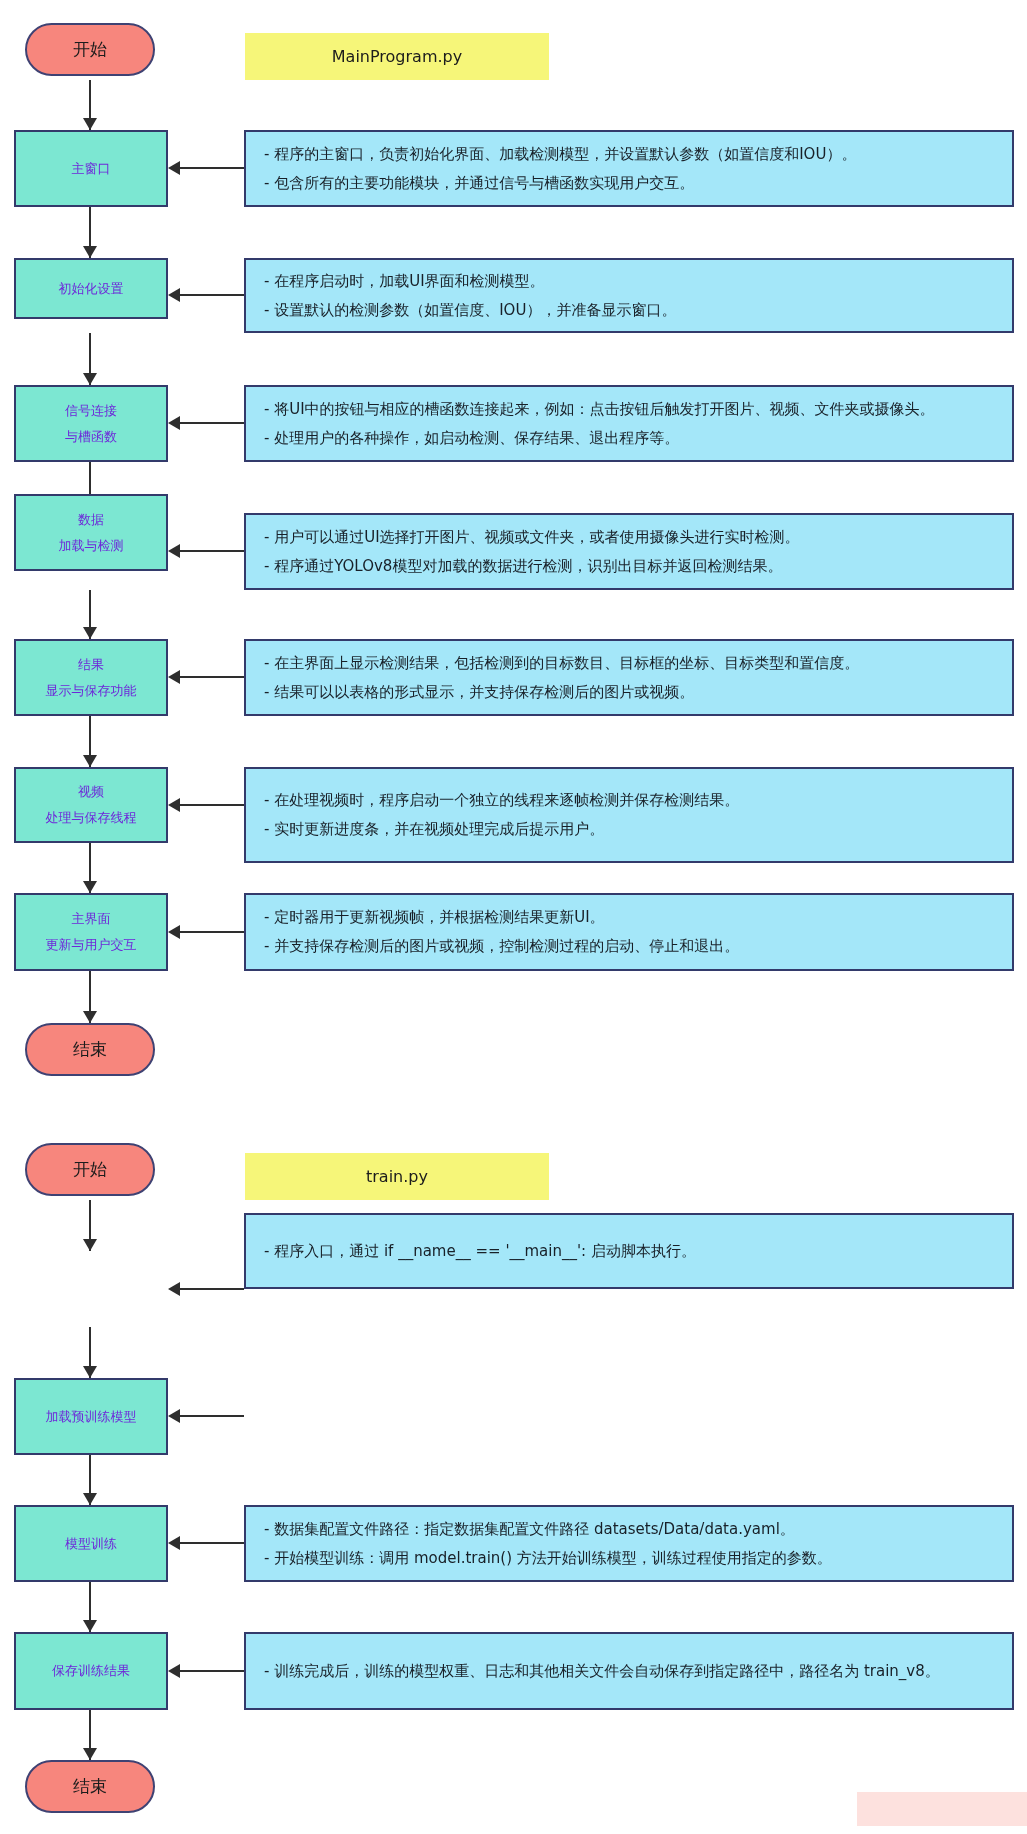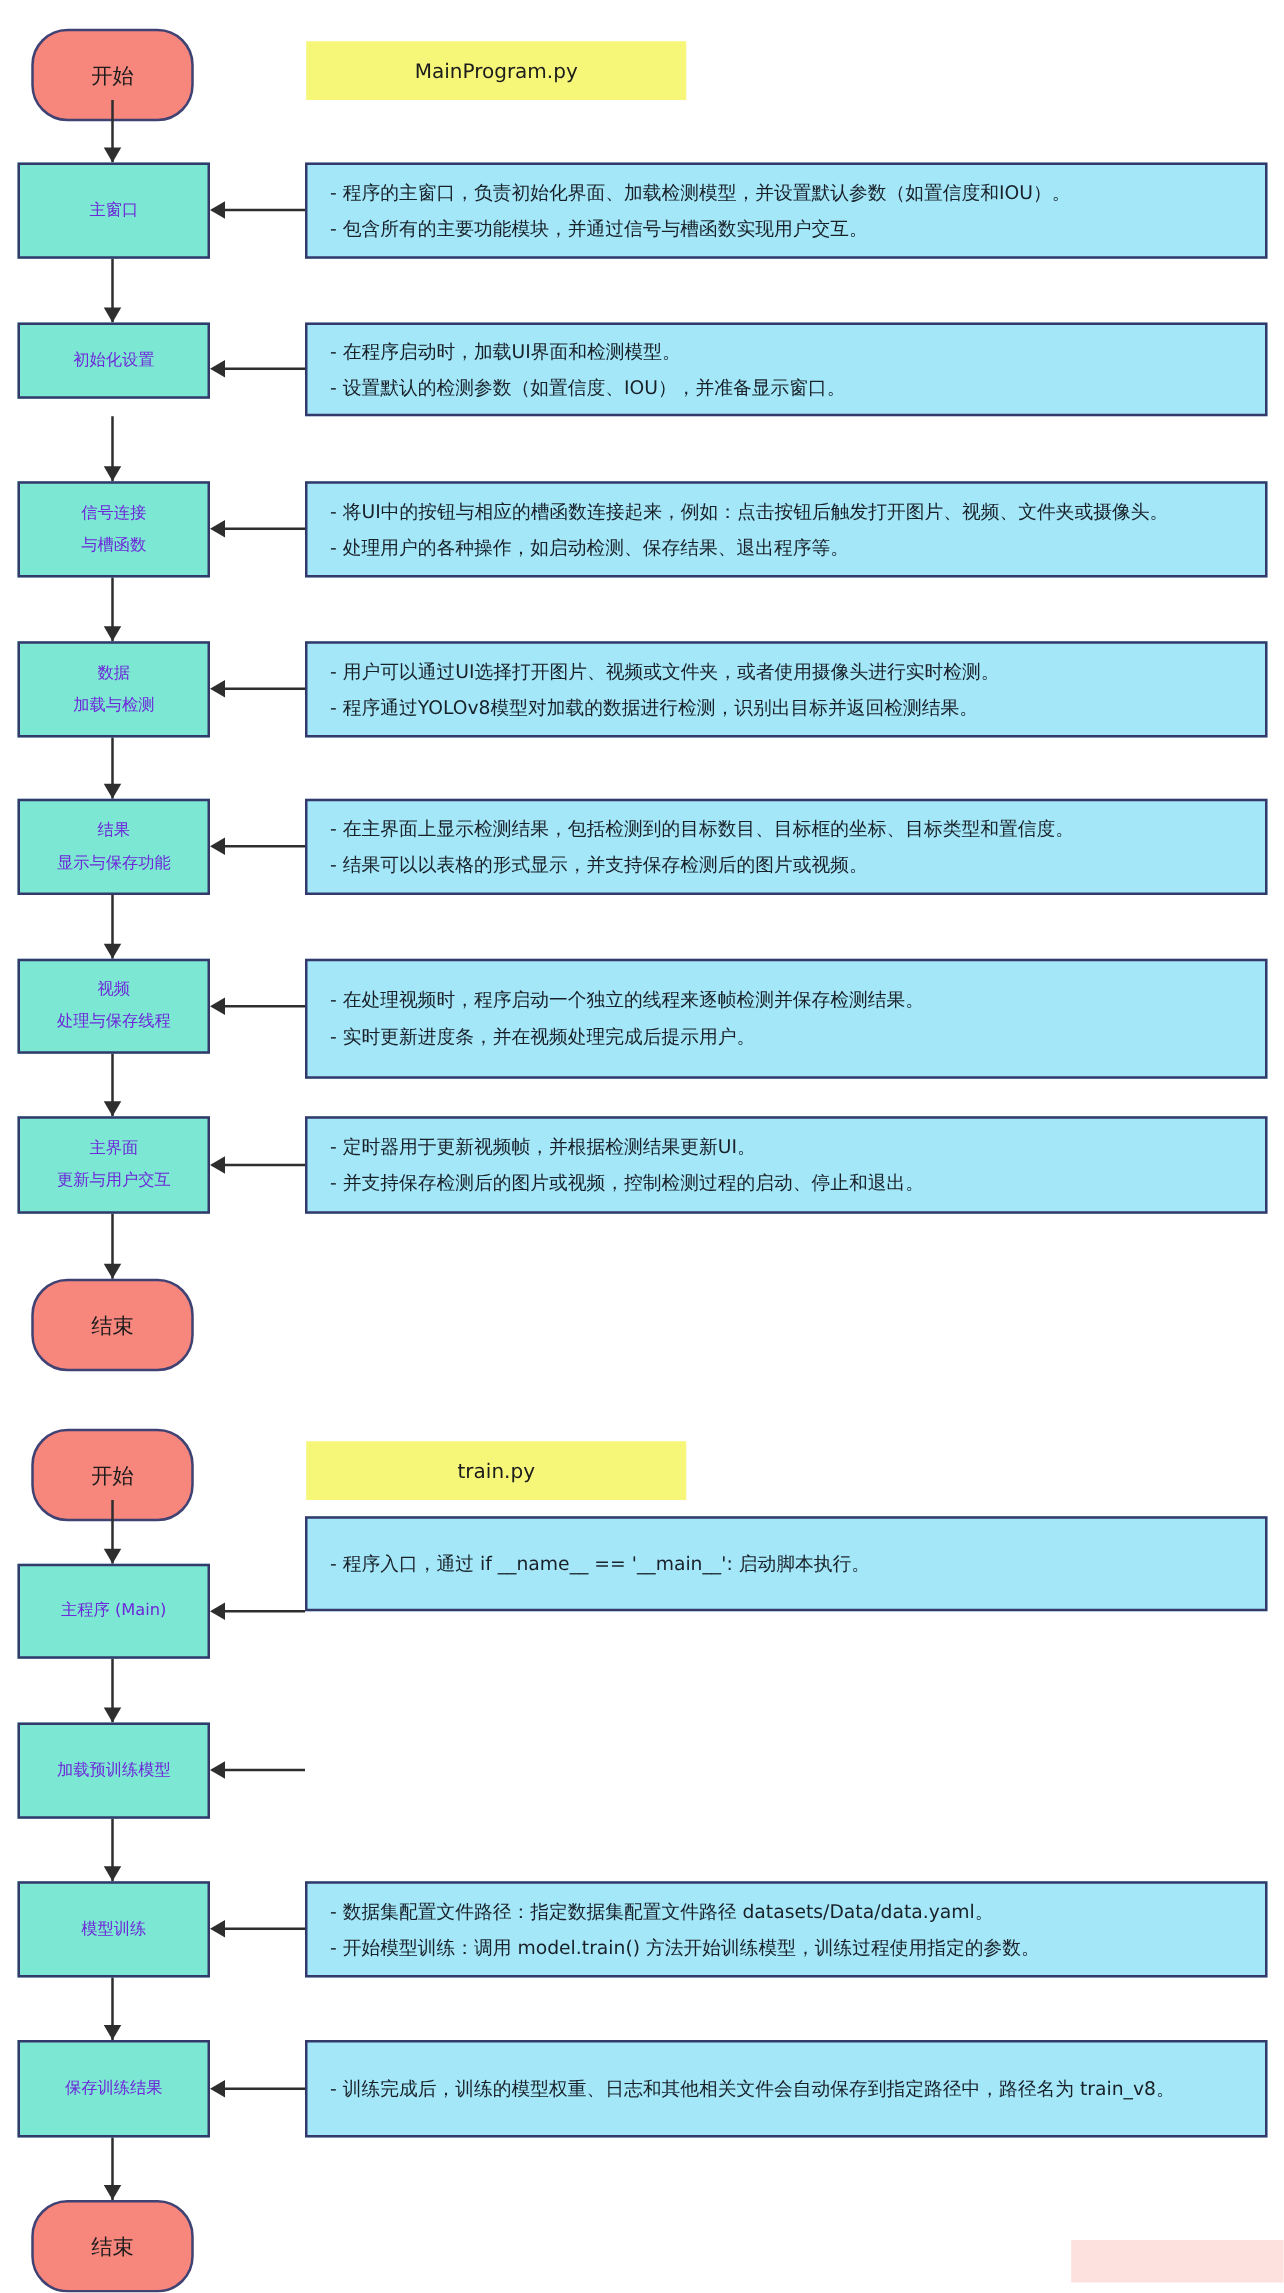--- a/index.html
+++ b/index.html
@@ -23,21 +23,21 @@
     position: relative;
     width: 1027px;
     height: 1834px;
     background: #ffffff;
     overflow: hidden;
   }
   .terminal {
     position: absolute;
     left: 25px;
     width: 130px;
-    height: 74px;
+    height: 53px;
     background: var(--terminal-fill);
     border: 2px solid var(--terminal-border);
     border-radius: 29px;
     display: flex;
     align-items: center;
     justify-content: center;
     font-size: 17px;
     color: #1c1c1c;
   }
   .title-box {
@@ -165,21 +165,21 @@
     <span class="node-label">信号连接
 与槽函数</span>
   </div>
   <div class="desc" style="top:385px;height:77px">
     <div class="desc-line">- 将UI中的按钮与相应的槽函数连接起来，例如：点击按钮后触发打开图片、视频、文件夹或摄像头。</div>
     <div class="desc-line">- 处理用户的各种操作，如启动检测、保存结果、退出程序等。</div>
   </div>
   <div class="harrow" style="top:422px"></div>
   <div class="varrow" style="top:462px;height:51px"></div>
 
-  <div class="node" style="top:513px;height:77px">
+  <div class="node" style="top:494px;height:77px">
     <span class="node-label">数据
 加载与检测</span>
   </div>
   <div class="desc" style="top:513px;height:77px">
     <div class="desc-line">- 用户可以通过UI选择打开图片、视频或文件夹，或者使用摄像头进行实时检测。</div>
     <div class="desc-line">- 程序通过YOLOv8模型对加载的数据进行检测，识别出目标并返回检测结果。</div>
   </div>
   <div class="harrow" style="top:550px"></div>
   <div class="varrow" style="top:590px;height:49px"></div>
 
@@ -221,23 +221,20 @@
   </div>
 
   <div class="terminal" style="top:1143px">
     <span>开始</span>
   </div>
   <div class="title-box" style="top:1153px">
     <span>train.py</span>
   </div>
   <div class="varrow" style="top:1200px;height:51px"></div>
 
-  <div class="node" style="top:1251px;height:76px">
-    <span class="node-label">主程序 (Main)</span>
-  </div>
   <div class="desc" style="top:1213px;height:76px">
     <div class="desc-line">- 程序入口，通过 if __name__ == '__main__': 启动脚本执行。</div>
   </div>
   <div class="harrow" style="top:1288px"></div>
   <div class="varrow" style="top:1327px;height:51px"></div>
 
   <div class="node" style="top:1378px;height:77px">
     <span class="node-label">加载预训练模型</span>
   </div>
   <div class="harrow" style="top:1415px"></div>

